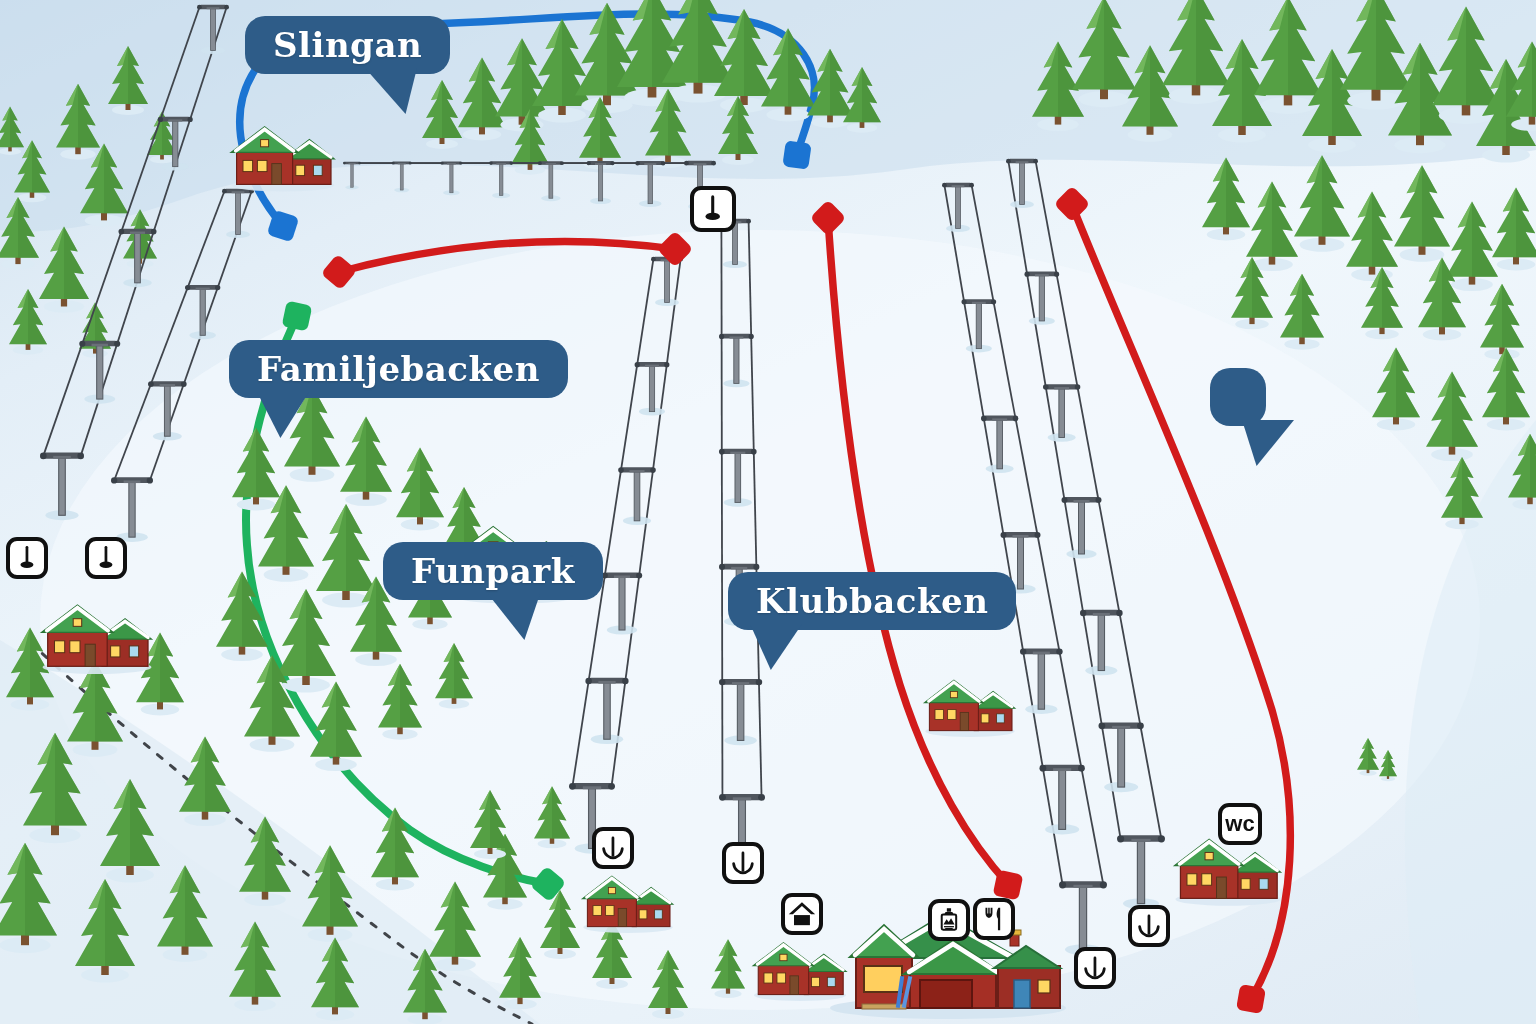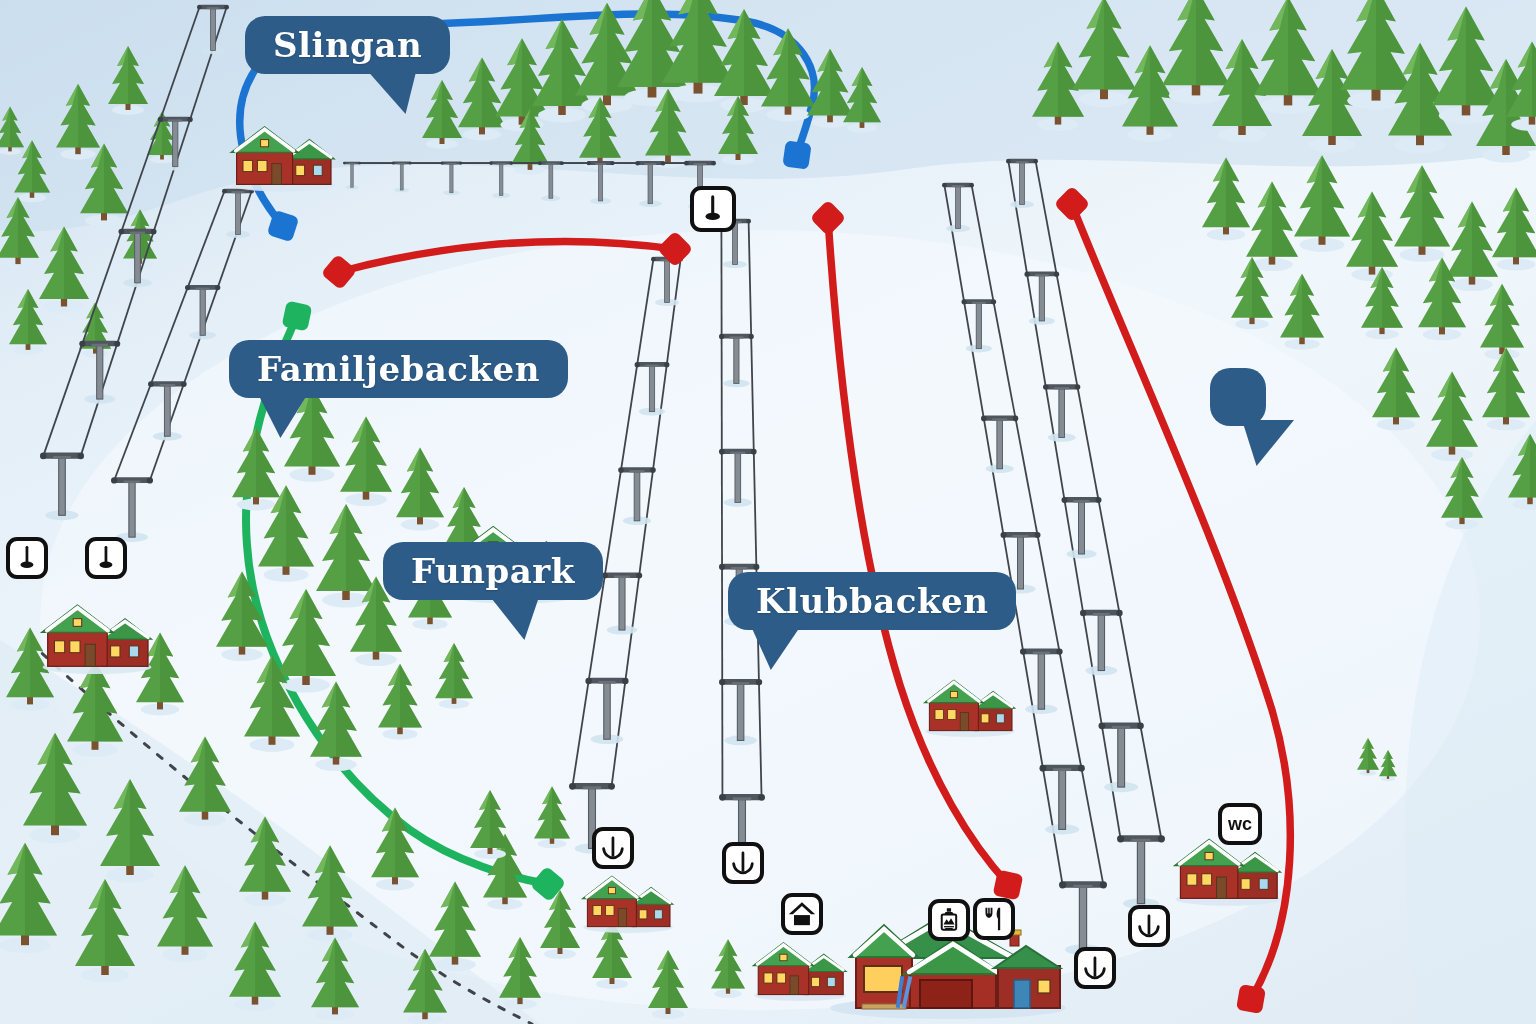--- a/index.html
+++ b/index.html
@@ -7,21 +7,21 @@
     background:linear-gradient(155deg,#cfe1ef 0%,#e3eef7 22%,#f0f7fc 48%,#e9f2f9 75%,#dfeaf4 100%);
     font-family:"DejaVu Serif",serif;}
   svg.map{position:absolute;left:0;top:0;}
   .bubble{position:absolute;height:58px;background:#2e5c88;border-radius:20px;color:#fff;
     display:flex;align-items:center;padding:0 28px;font-weight:bold;font-size:34px;z-index:20;
     letter-spacing:.5px;text-shadow:0 1px 2px rgba(0,0,0,.18);}
   .tail{position:absolute;width:52px;height:46px;background:#2e5c88;top:52px;z-index:-1;}
   .map-icon{position:absolute;width:42px;height:42px;background:#fff;border:4px solid #101010;
     border-radius:11px;z-index:15;display:flex;align-items:center;justify-content:center;box-sizing:border-box;}
   .map-icon svg{width:88%;height:88%;display:block;}
-  .map-icon.wc span{font-family:"Liberation Sans",sans-serif;font-weight:bold;font-size:18px;color:#101010;line-height:1;}
+  .map-icon.wc span{font-family:"Liberation Sans",sans-serif;font-weight:bold;font-size:22px;color:#101010;line-height:1;}
 </style>
 </head>
 <body>
 
 <div class="stage">
 
 <svg class="map" width="1536" height="1024" viewBox="0 0 1536 1024">
   <defs>
     <g id="pine">
       <ellipse cx="0" cy="2" rx="16" ry="5" fill="#dcebf5"></ellipse>

